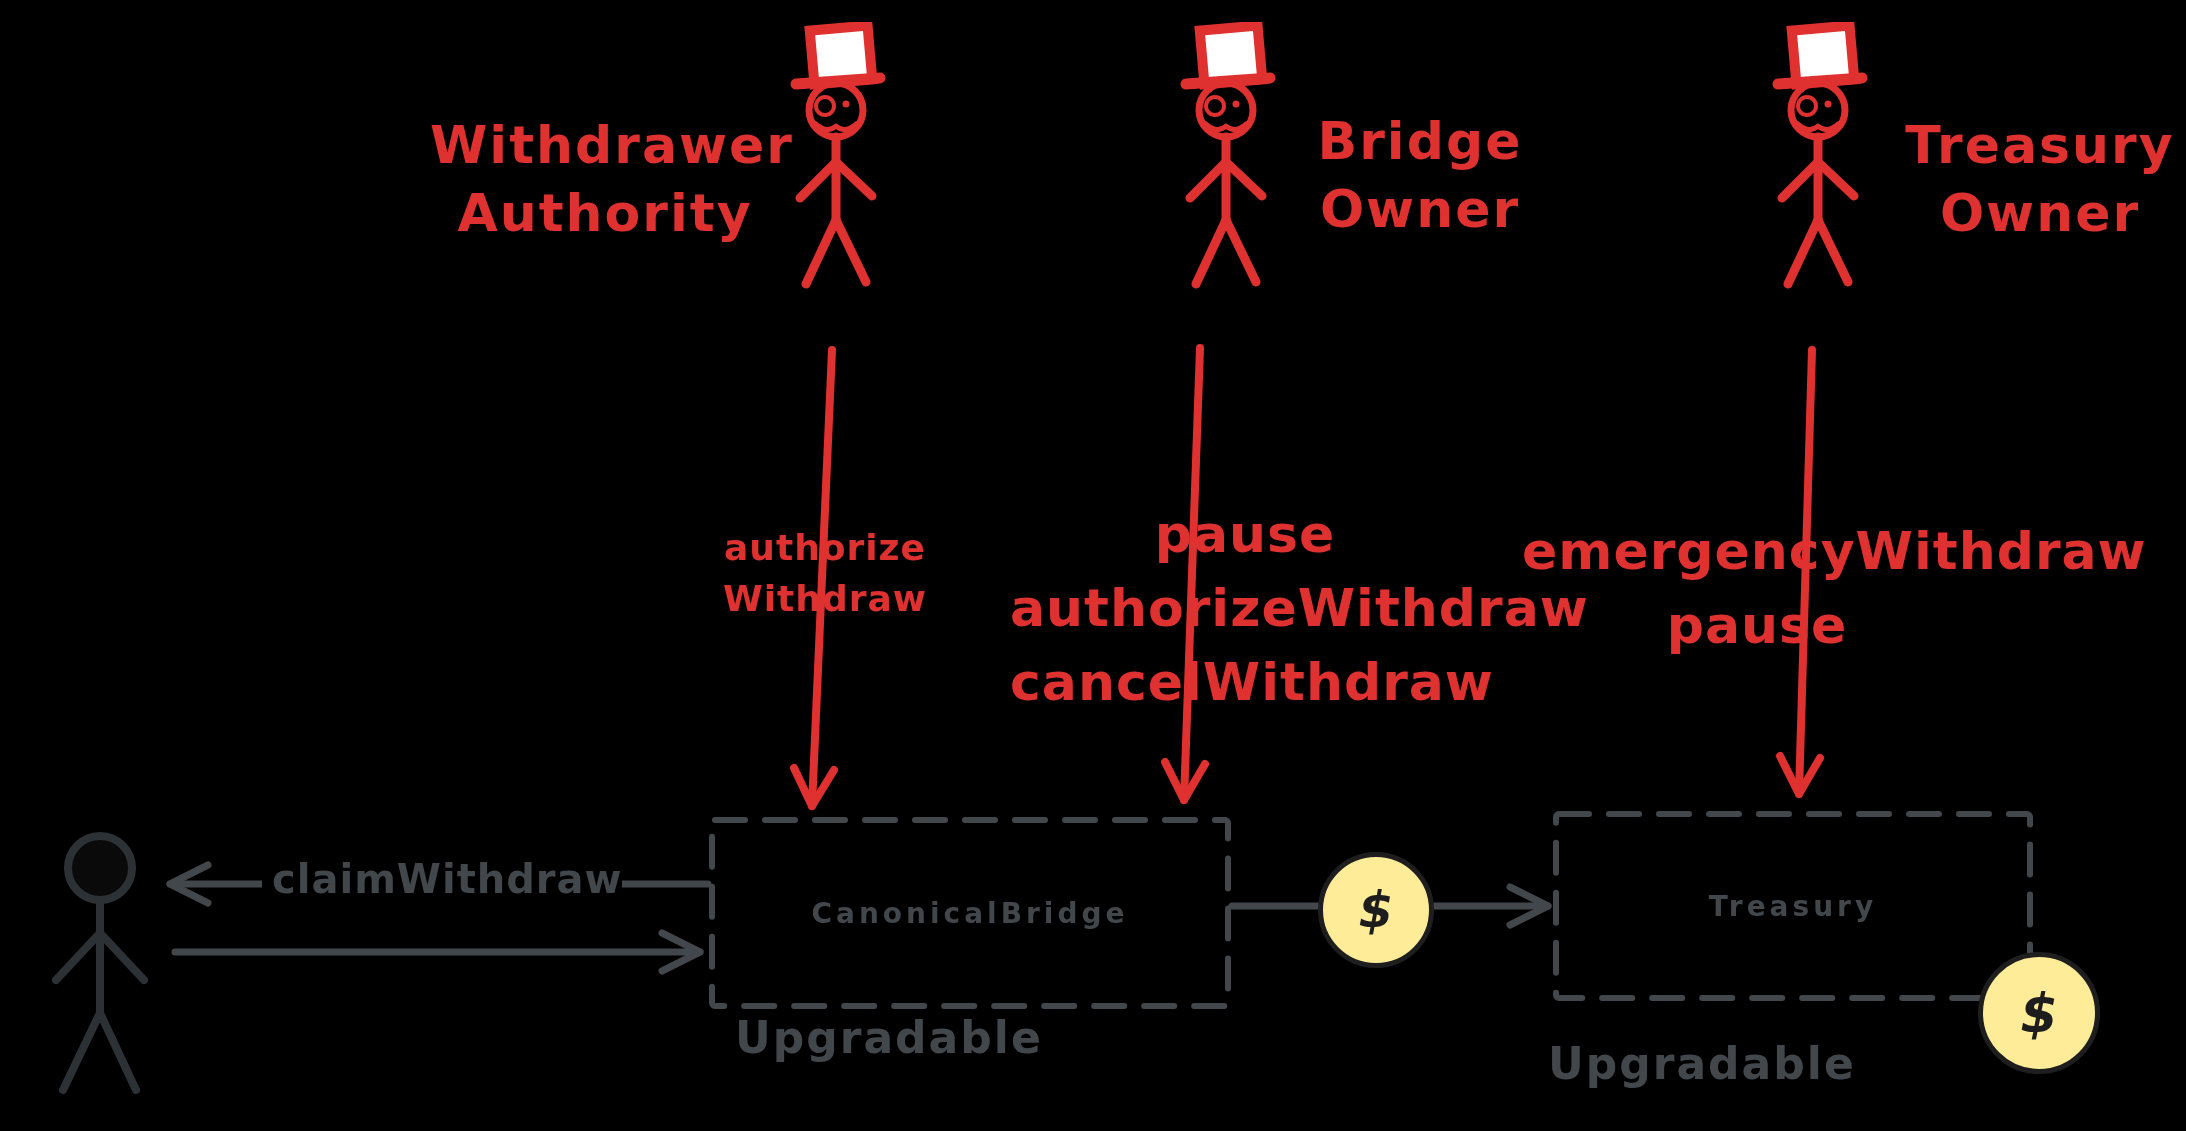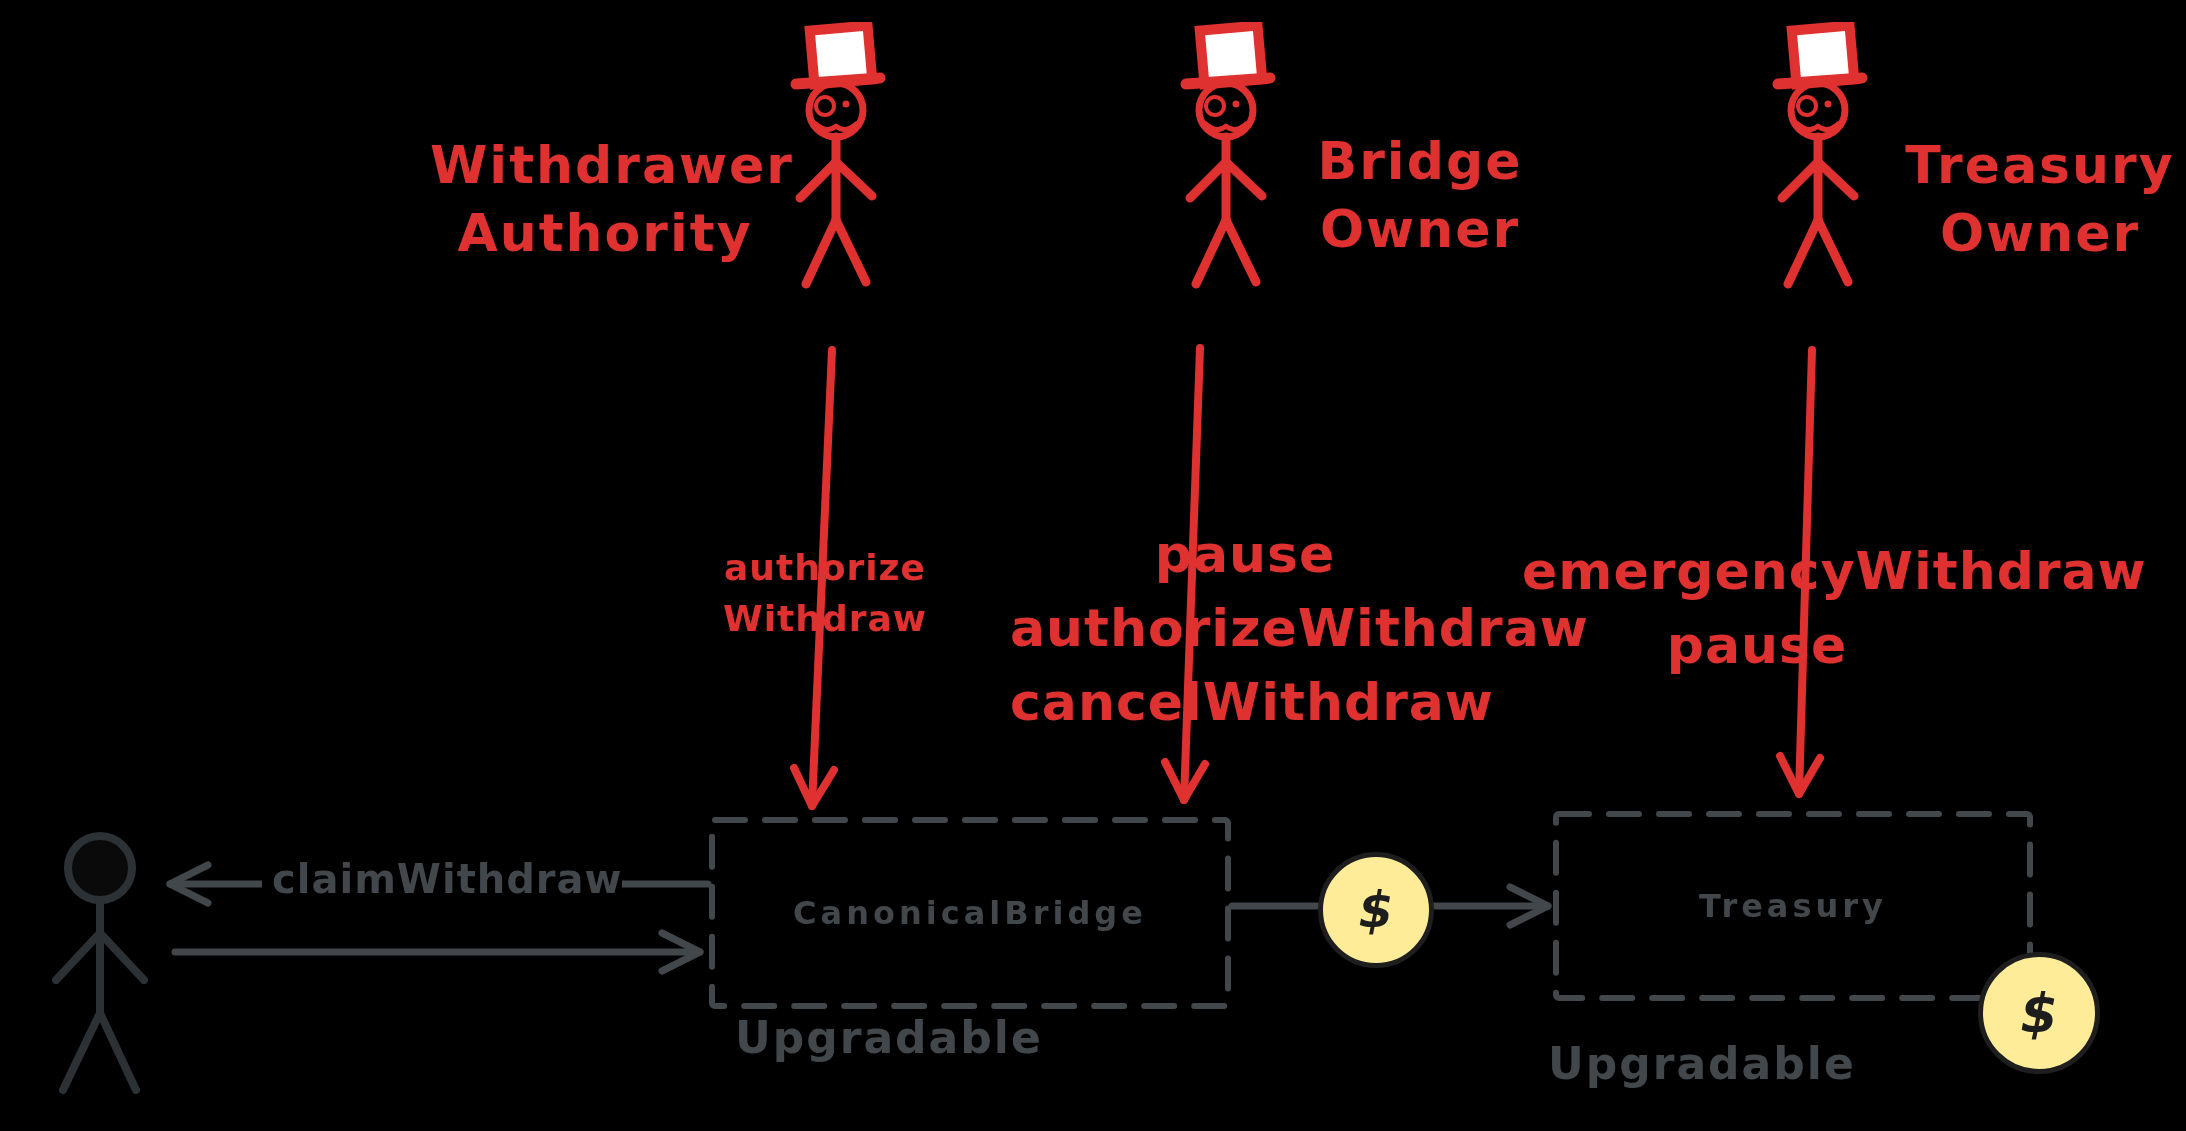--- a/index.html
+++ b/index.html
@@ -9,31 +9,31 @@
     --coin-fill:#ffec99;
     --coin-stroke:#1e1e1e;
     --hat-fill:#ffffff;
   }
   html,body{margin:0;padding:0;background:var(--background);}
   .canvas{
     position:relative;width:2186px;height:1131px;background:var(--background);
     overflow:hidden;font-family:"DejaVu Sans", sans-serif;
   }
   .abs{position:absolute;}
-  .pre{white-space:pre-line;margin-top:20px;}
+  .pre{white-space:pre-line;}
   .center{text-align:center;}
   .red-text{color:var(--accent-red);font-weight:bold;}
   .gray-text{color:var(--muted-gray);font-weight:bold;text-align:right;}
 
   .actor-label{font-size:52px;line-height:1.3;letter-spacing:2px;}
   .action-label{font-size:52px;line-height:1.42;letter-spacing:1px;}
   .flow-label{font-size:40px;letter-spacing:1px;background:var(--background);padding:0 10px;}
 
   .contract-title-wrap{display:flex;align-items:center;justify-content:center;}
-  .contract-title{font-size:32px;letter-spacing:4px;color:var(--muted-gray);font-weight:bold;}
+  .contract-title{font-size:28px;letter-spacing:4px;color:var(--muted-gray);font-weight:bold;}
   .note{font-size:44px;letter-spacing:2px;}
 
   .coin{
     border-radius:50%;background:var(--coin-fill);border:5px solid var(--coin-stroke);
     display:flex;align-items:center;justify-content:center;
     color:#1d1d1d;font-weight:bold;font-style:italic;
   }
 
   
   .red-stroke{stroke:var(--accent-red);stroke-linecap:round;stroke-linejoin:round;fill:none;}

